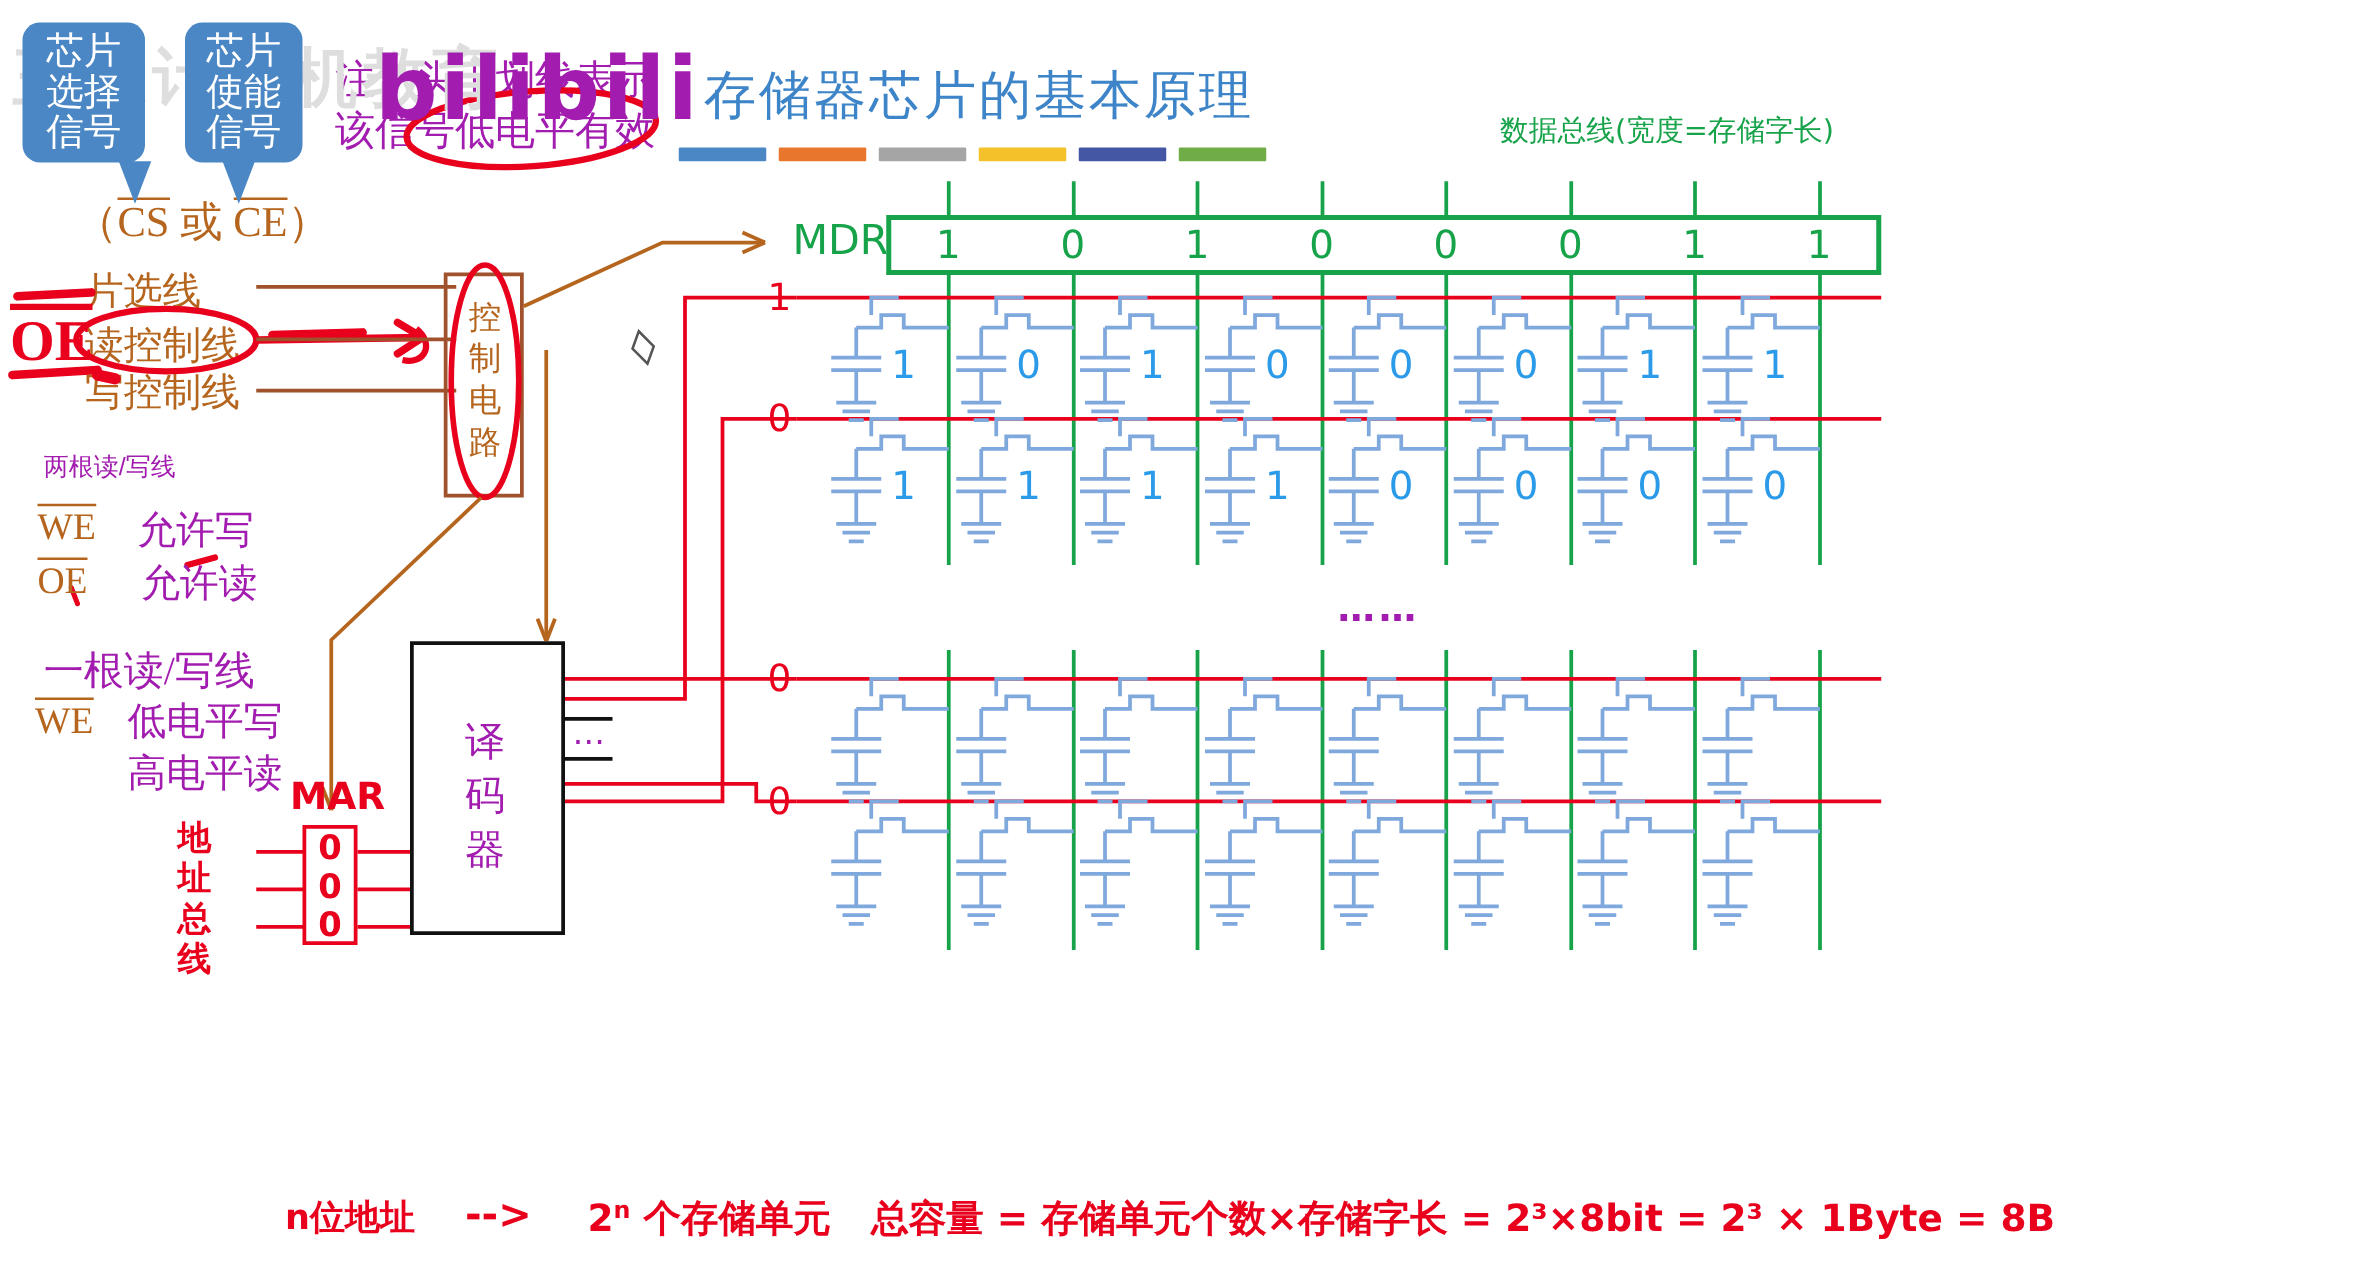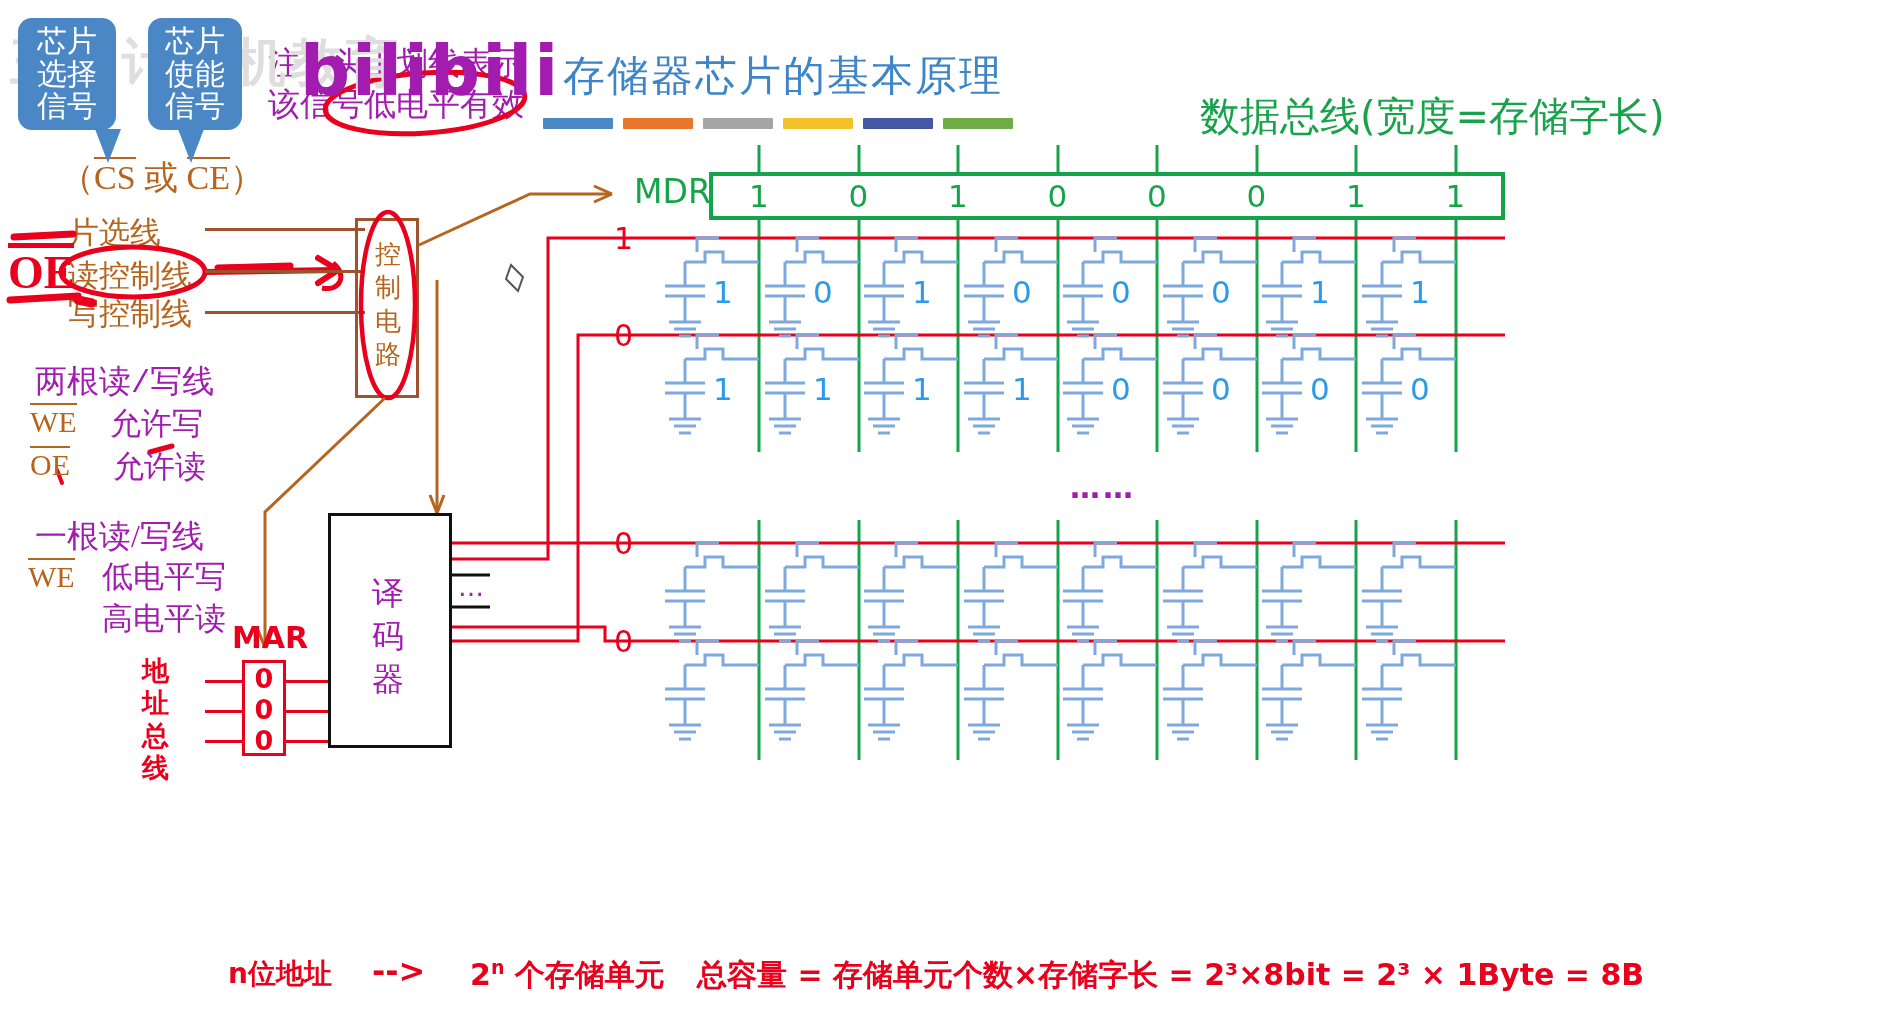--- a/index.html
+++ b/index.html
@@ -79,21 +79,21 @@
 </svg>
 
 <div class="abs nosel blue cn" style="left:563px;top:48px;font-size:42px;letter-spacing:2px;">存储器芯片的基本原理</div>
 <div class="abs tbar" style="left:543px;top:118px;width:70px;background:#4a87c4;"></div>
 <div class="abs tbar" style="left:623px;top:118px;width:70px;background:#e8762d;"></div>
 <div class="abs tbar" style="left:703px;top:118px;width:70px;background:#a5a5a5;"></div>
 <div class="abs tbar" style="left:783px;top:118px;width:70px;background:#f5c12a;"></div>
 <div class="abs tbar" style="left:863px;top:118px;width:70px;background:#4457a5;"></div>
 <div class="abs tbar" style="left:943px;top:118px;width:70px;background:#70ad47;"></div>
 
-<div class="abs nosel green cn" style="left:1200px;top:89px;font-size:40px;">数据总线(宽度=存储字长)</div>
+<div class="abs nosel green cn" style="left:1200px;top:89px;font-size:23px;">数据总线(宽度=存储字长)</div>
 
 <div class="abs nosel brown cn" style="left:68px;top:212px;font-size:31px;">片选线</div>
 <div class="abs nosel brown cn" style="left:68px;top:255px;font-size:31px;">读控制线</div>
 <div class="abs nosel brown cn" style="left:68px;top:293px;font-size:31px;">写控制线</div>
 
 <div class="abs nosel red" style="left:8px;top:243px;font-size:46px;font-weight:bold;font-family:'Liberation Serif',serif;">
   <span class="ovl" style="border-top-width:5px;">OE</span>
 </div>
 <svg class="abs" style="left:0;top:0;width:1889px;height:1018px;pointer-events:none;">
   <path d="M14,237 L73,234" stroke="#e8001c" stroke-width="7" fill="none" stroke-linecap="round"></path>
@@ -133,21 +133,21 @@
 
   <path d="M385,398 L265,512 L265,648" stroke="#b5651d" stroke-width="3" fill="none"></path>
   <path d="M265,648 L258,630 M265,648 L272,630" stroke="#b5651d" stroke-width="3" fill="none"></path>
 
   <path d="M437,280 L437,513" stroke="#b5651d" stroke-width="3" fill="none"></path>
   <path d="M437,513 L430,495 M437,513 L444,495" stroke="#b5651d" stroke-width="3" fill="none"></path>
 
   <path d="M511,265 L523,277 L518,291 L506,279 Z" stroke="#555" stroke-width="2" fill="#fff"></path>
 </svg>
 
-<div class="abs nosel black cn" style="left:35px;top:360px;font-size:32px;font-family:Liberation Mono, monospace;">两根读/写线</div>
+<div class="abs nosel black cn" style="left:35px;top:360px;font-size:20px;font-family:Liberation Sans, sans-serif;">两根读/写线</div>
 <div class="abs nosel brown cn" style="left:30px;top:403px;font-size:30px;font-family:'Liberation Serif',serif;">
   <span class="ovl">WE</span>
 </div>
 <div class="abs nosel black cn" style="left:110px;top:403px;font-size:31px;font-family:'Liberation Serif',serif;">允许写</div>
 <div class="abs nosel brown cn" style="left:30px;top:446px;font-size:30px;font-family:'Liberation Serif',serif;">
   <span class="ovl">OE</span>
 </div>
 <div class="abs nosel black cn" style="left:113px;top:446px;font-size:31px;font-family:'Liberation Serif',serif;">允许读</div>
 
 <div class="abs nosel black cn" style="left:35px;top:515px;font-size:32px;font-family:'Liberation Serif',serif;">一根读/写线</div>

